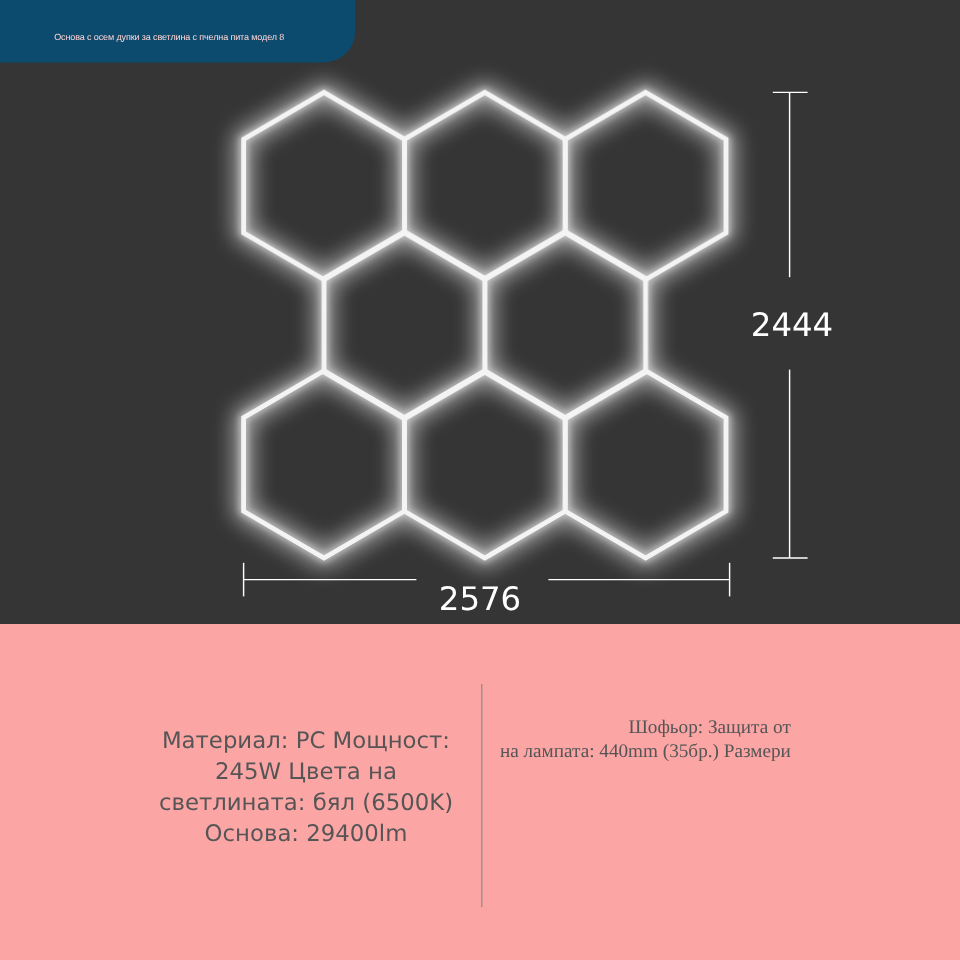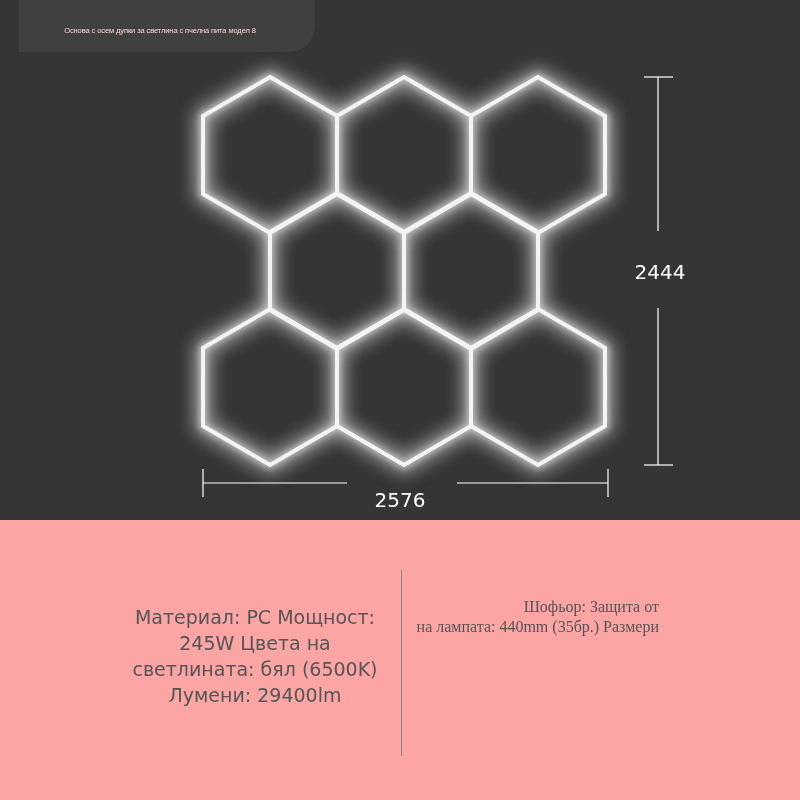--- a/index.html
+++ b/index.html
@@ -9,36 +9,35 @@
       font-family: "DejaVu Sans", sans-serif;
     }
     .hero {
       position: absolute; left: 0; top: 0; width: 800px; height: 520px;
       background: #353535;
       overflow: hidden;
     }
     .hero svg { position: absolute; left: 0; top: 0; }
     .banner {
       position: absolute; left: 0; top: 0; width: 296px; height: 52px;
-      background: #404040;
+      background: #0c4a6e;
       border-bottom-right-radius: 26px;
       z-index: 3;
-      margin-left: 19px;
     }
     .banner-text {
       position: absolute; left: 0; width: 282px; top: 26px;
       text-align: center;
       font-family: "Liberation Sans", sans-serif;
       font-size: 7.5px; letter-spacing: -0.1px;
       color: #ffd6d6;
     }
     .dim-label {
       position: absolute; color: #ffffff;
       font-family: "DejaVu Sans", sans-serif;
-      font-size: 20px; line-height: 24px;
+      font-size: 27px; line-height: 24px;
       text-align: center;
     }
     .dim-h { left: 350px; width: 100px; top: 488px; }
     .dim-v { left: 620px; width: 80px; top: 260px; }
     .specs {
       position: absolute; left: 0; top: 520px; width: 800px; height: 280px;
       background: #fca5a5;
     }
     .spec-left {
       position: absolute; left: 105px; width: 300px; top: 84px;
@@ -128,20 +127,20 @@
 
 <div class="banner">
   <div class="banner-text">Основа с осем дупки за светлина с пчелна пита модел 8</div>
 </div>
 
 <div class="specs">
   <div class="spec-left">
     <div>Материал: PC Мощност:</div>
     <div>245W Цвета на</div>
     <div>светлината: бял (6500K)</div>
-    <div>Лумени: 29400lm</div>
+    <div>Основа: 29400lm</div>
   </div>
   <div class="divider"></div>
   <div class="spec-right">
     <div>Шофьор: Защита от</div>
     <div>на лампата: 440mm (35бр.) Размери</div>
   </div>
 </div>
 
 </body></html>

